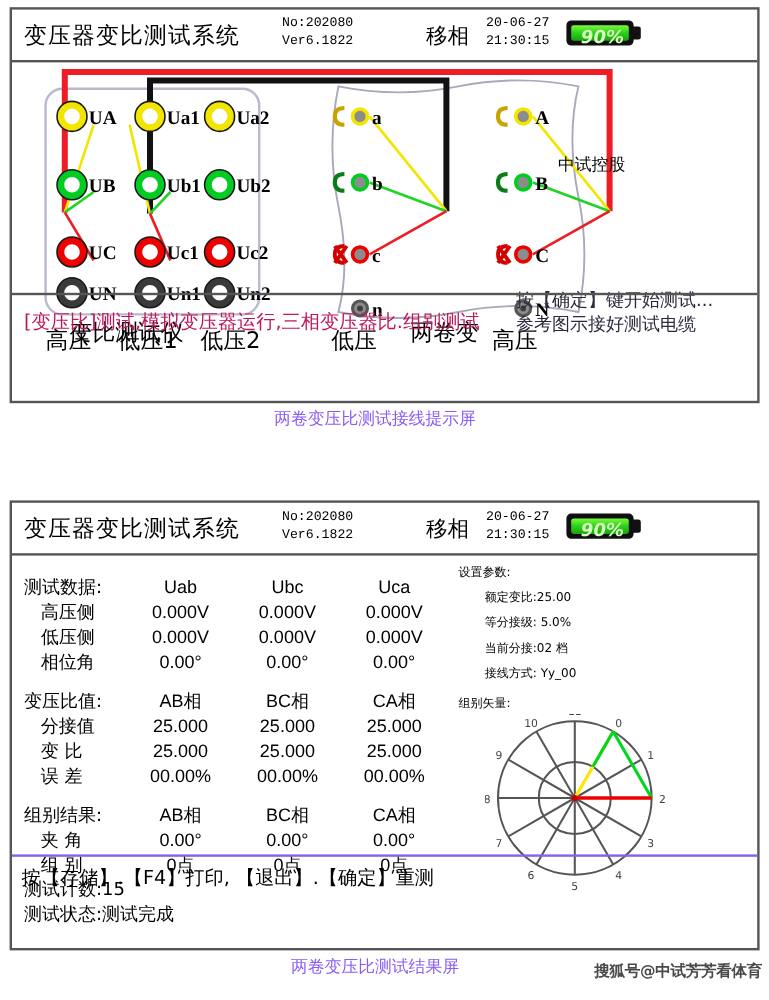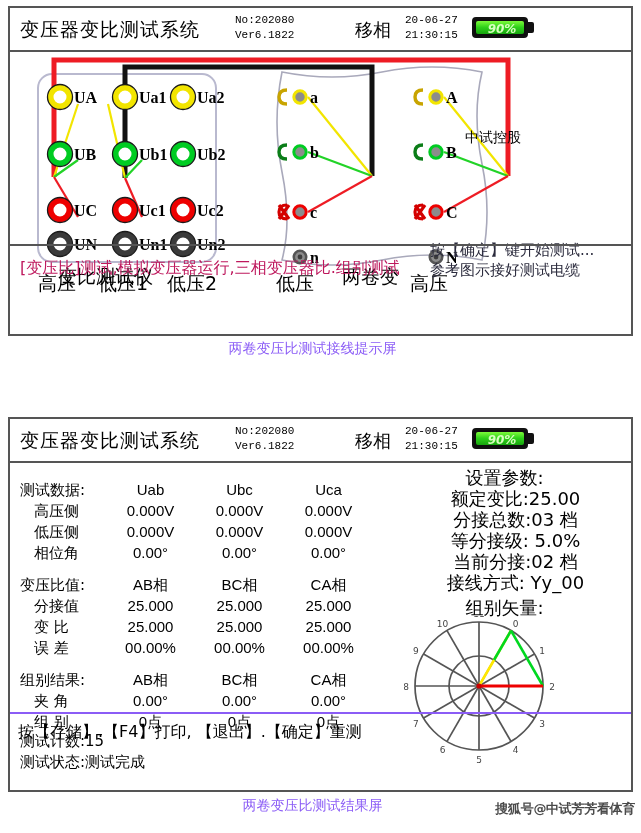--- a/index.html
+++ b/index.html
@@ -41,21 +41,21 @@
     position:absolute;left:0;top:0;width:56px;height:21px;
     border:2px solid #111;border-radius:4px;background:#0e0e0e;box-sizing:border-box;
   }
   .batt-fill{
     position:absolute;left:2px;top:2px;width:48px;height:13px;
     background:linear-gradient(180deg,#7dfb3a 0%,#2fd11a 48%,#16a50e 100%);
     border-radius:2px;
   }
   .batt-pct{
     position:absolute;left:0;top:3px;width:56px;text-align:center;
-    font-size:12px;font-style:italic;font-weight:bold;color:#d8ffbf;
+    font-size:15px;font-style:italic;font-weight:bold;color:#d8ffbf;
     font-family:"DejaVu Sans",sans-serif;
   }
   .batt-tip{
     position:absolute;left:55px;top:5px;width:7px;height:11px;
     background:#111;border-radius:0 2px 2px 0;
   }
 
   
   .wire-body{position:relative;height:244px;}
   .hint-wrap{
@@ -83,22 +83,22 @@
   .res-body{position:relative;height:287px;}
   .res-left{position:absolute;left:10px;top:4px;width:355px;}
   .res-right{position:absolute;left:372px;top:4px;width:245px;}
   .row{height:21px;line-height:21px;font-size:15px;white-space:nowrap;
        font-family:"DejaVu Sans",sans-serif;}
   .row .lbl{display:inline-block;width:86px;}
   .row .v{display:inline-block;width:89px;text-align:center;
           font-family:"Liberation Sans","DejaVu Sans",sans-serif;margin-top:12px;}
   .row.hdr .v{}
   .spacer{height:11px;}
-  .set-row{height:21px;line-height:21px;font-size:18px;white-space:nowrap;
-           font-family:"DejaVu Sans",sans-serif;text-align:center;}
+  .set-row{height:21px;line-height:21px;font-size:10px;white-space:nowrap;
+           font-family:"DejaVu Sans",sans-serif;}
   .set-row .sl{display:inline-block;margin-left:22px;}
   .footbar{
     position:absolute;left:0;right:0;bottom:0;height:38px;
     border-top:2px solid #8b5cf6;box-sizing:border-box;
   }
   .foot-keys{position:absolute;left:8px;top:8px;font-size:16px;
              font-family:"DejaVu Sans",sans-serif;}
   svg{display:block;}
 </style>
 </head>
@@ -361,21 +361,20 @@
 
       <div class="spacer"></div>
 
       <div class="row">测试计数:15</div>
       <div class="row">测试状态:测试完成</div>
     </div>
 
     <div class="res-right">
       <div class="set-row">设置参数:</div>
       <div class="set-row"><span class="sl">额定变比:25.00</span></div>
-      <div class="set-row"><span class="sl">分接总数:03 档</span></div>
       <div class="set-row"><span class="sl">等分接级: 5.0%</span></div>
       <div class="set-row"><span class="sl">当前分接:02 档</span></div>
       <div class="set-row"><span class="sl">接线方式:  Yy_00</span></div>
       <div class="set-row" style="margin-top:4px;">组别矢量:</div>
 
       <svg id="vector-svg" width="180" height="150" viewBox="0 0 180 150" style="margin-left:22px;margin-top:-2px;">
         <g transform="translate(75,70)">
           <circle cx="0" cy="0" r="64" fill="none" stroke="#555" stroke-width="1.7"></circle>
           <circle cx="0" cy="0" r="30" fill="none" stroke="#555" stroke-width="1.7"></circle>
           <g id="clock-spokes">

